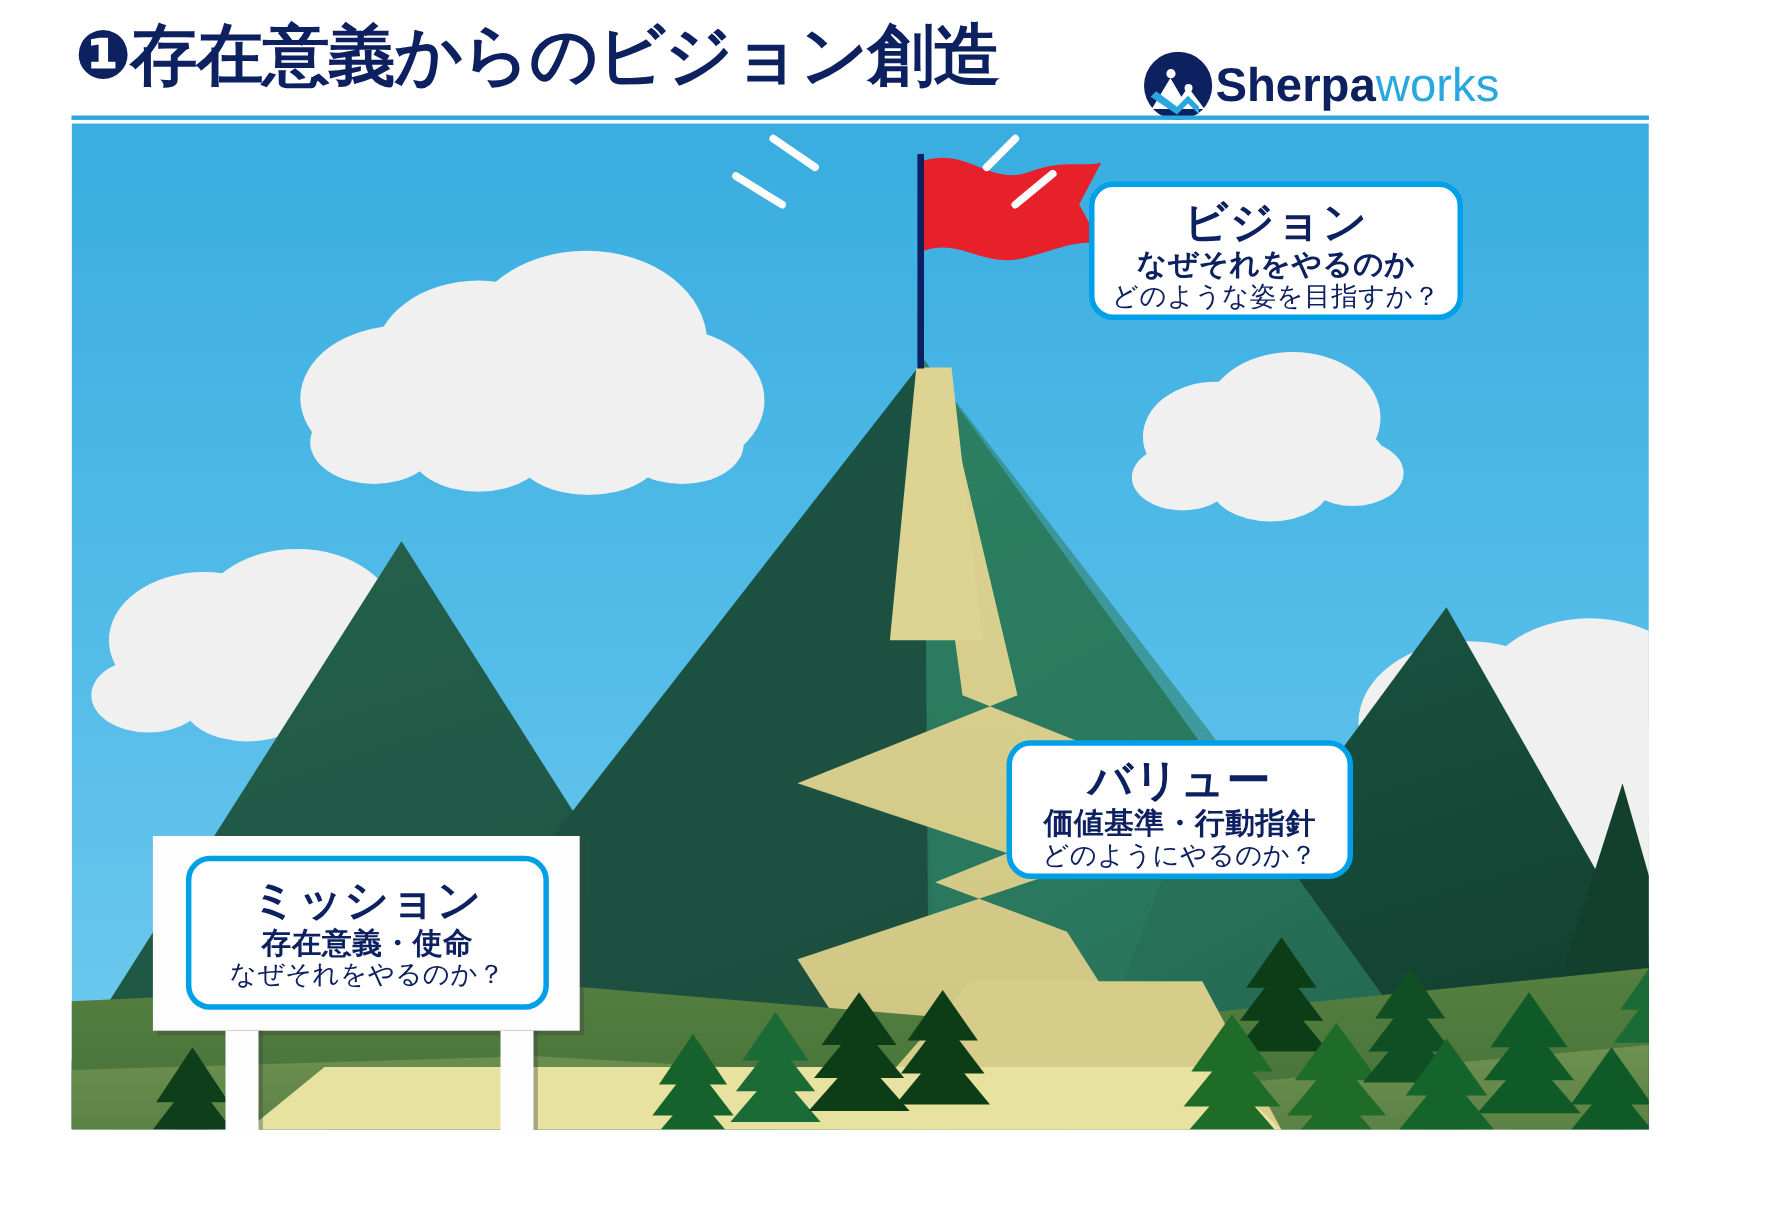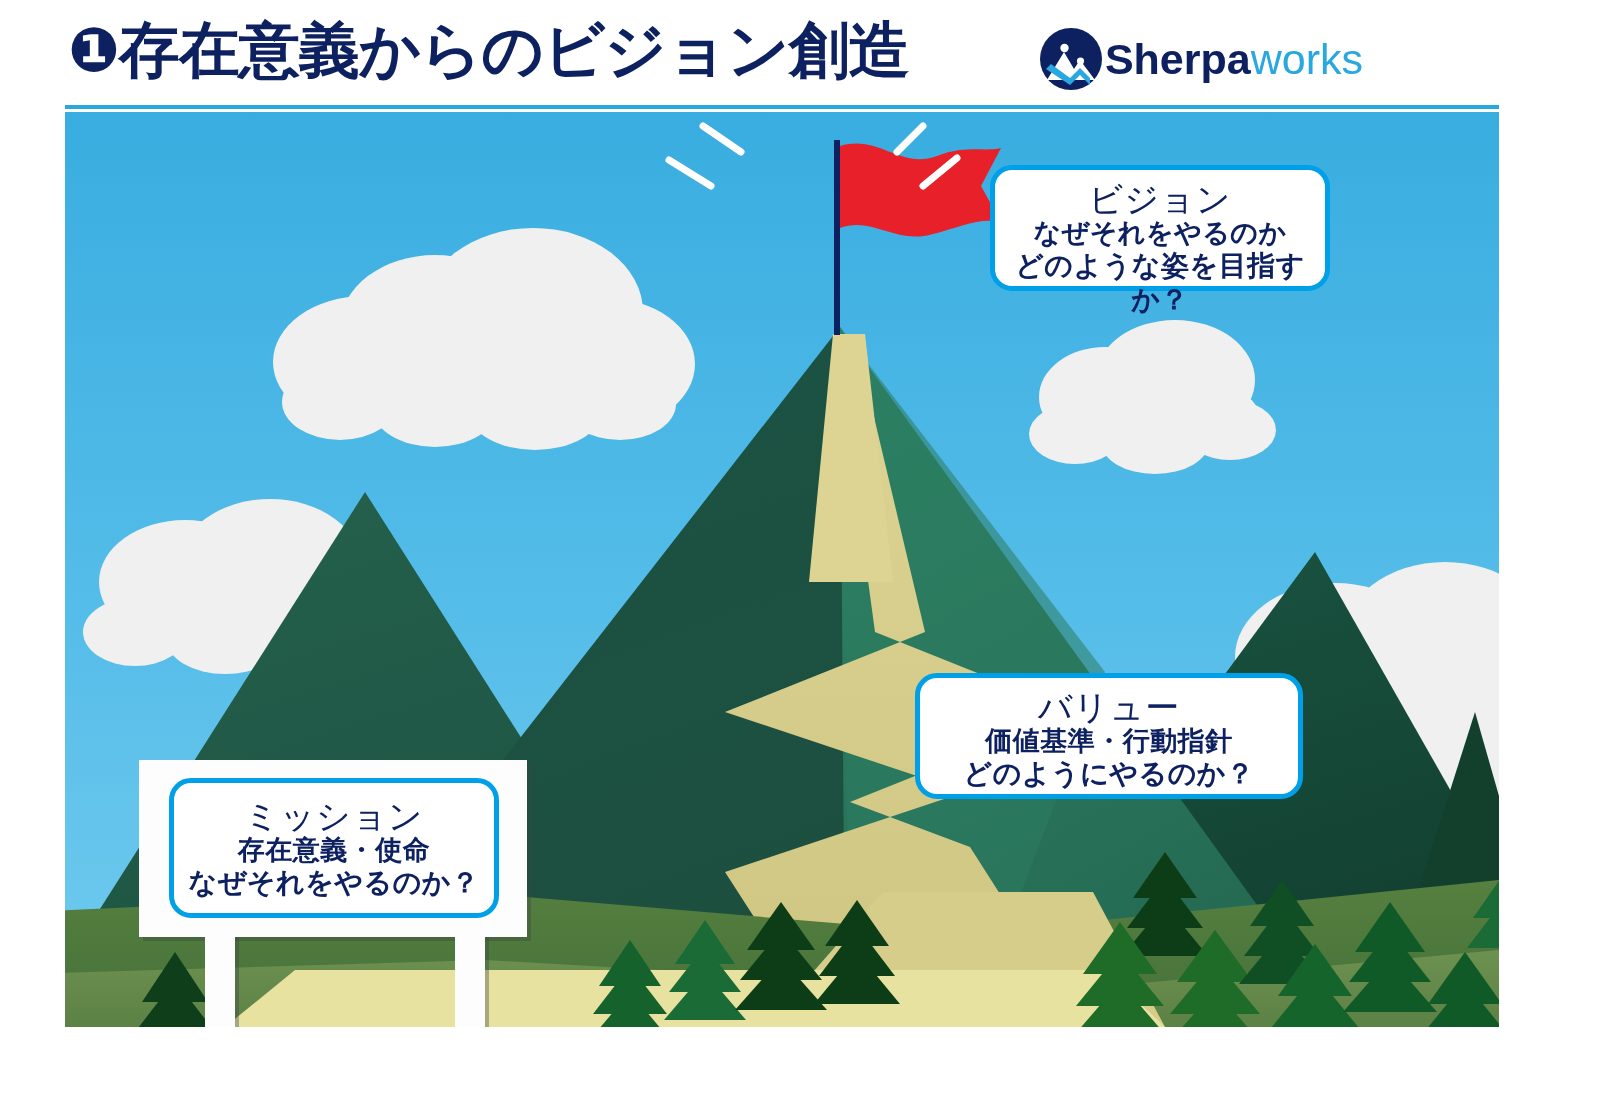--- a/index.html
+++ b/index.html
@@ -8,46 +8,46 @@
     font-family:"Liberation Sans","DejaVu Sans",sans-serif;
   }
 
   
   #header{position:absolute;left:0;top:0;width:1471px;height:112px;}
   #slide-title{
     position:absolute;left:68px;top:20px;
     font-size:61px;font-weight:bold;color:#0d2060;
     letter-spacing:-1px;white-space:nowrap;line-height:1;
   }
-  #logo{position:absolute;right:108px;top:28px;display:flex;align-items:center;gap:3px;}
+  #logo{position:absolute;right:108px;top:47px;display:flex;align-items:center;gap:3px;}
   #logo-mark{width:62px;height:62px;flex:0 0 auto;}
   #logo-text{font-size:43px;font-weight:bold;line-height:1;white-space:nowrap;}
   .logo-sherpa{color:#0d2060;}
   .logo-works{color:#29a8e0;font-weight:normal;}
   #header-rule{position:absolute;left:65px;top:105px;width:1434px;height:4px;background:#29a8e0;}
 
   
   #scene{
     position:absolute;left:65px;top:112px;width:1434px;height:915px;
     overflow:hidden;
   }
   #scene svg{display:block;width:1434px;height:915px;}
 
   
   .callout{
     position:absolute;background:#ffffff;border:5px solid #00a0e9;
     border-radius:22px;text-align:center;color:#0d2060;
     box-sizing:border-box;
   }
-  .callout .c-title{font-size:34px;font-weight:normal;letter-spacing:1px;line-height:1.12;}
+  .callout .c-title{font-size:40px;font-weight:bold;letter-spacing:1px;line-height:1.12;}
   .callout .c-sub{font-size:27px;font-weight:bold;letter-spacing:0.5px;line-height:1.15;}
-  .callout .c-q{font-size:28px;font-weight:bold;letter-spacing:0.5px;line-height:1.2;}
+  .callout .c-q{font-size:24px;font-weight:normal;letter-spacing:0.5px;line-height:1.2;}
 
   #callout-vision{left:990px;top:165px;width:340px;height:126px;padding-top:10px;}
-  #callout-value{left:915px;top:673px;width:388px;height:126px;padding-top:10px;}
+  #callout-value{left:915px;top:673px;width:315px;height:126px;padding-top:10px;}
 
   
   #billboard{position:absolute;left:139px;top:760px;width:308px;height:270px;}
   #billboard-panel{
     position:absolute;left:0;top:0;width:388px;height:177px;
     background:#fdfdfd;box-shadow:4px 4px 0 rgba(60,70,65,.38);
   }
   #billboard-leg-l{position:absolute;left:66px;top:177px;width:30px;height:93px;background:#fdfdfd;box-shadow:4px 0 0 rgba(60,70,65,.38);}
   #billboard-leg-r{position:absolute;left:316px;top:177px;width:30px;height:93px;background:#fdfdfd;box-shadow:4px 0 0 rgba(60,70,65,.38);}
   #callout-mission{left:30px;top:18px;width:330px;height:140px;padding-top:14px;position:absolute;}

